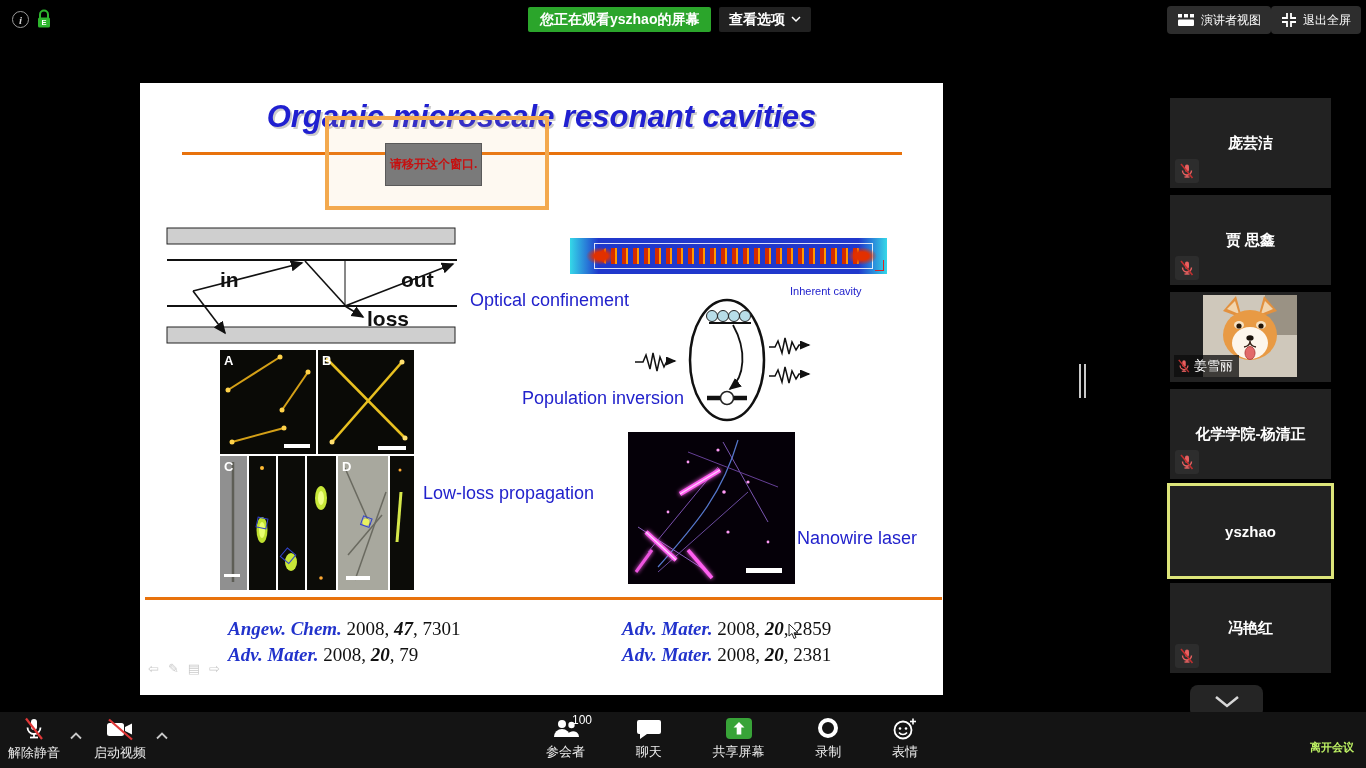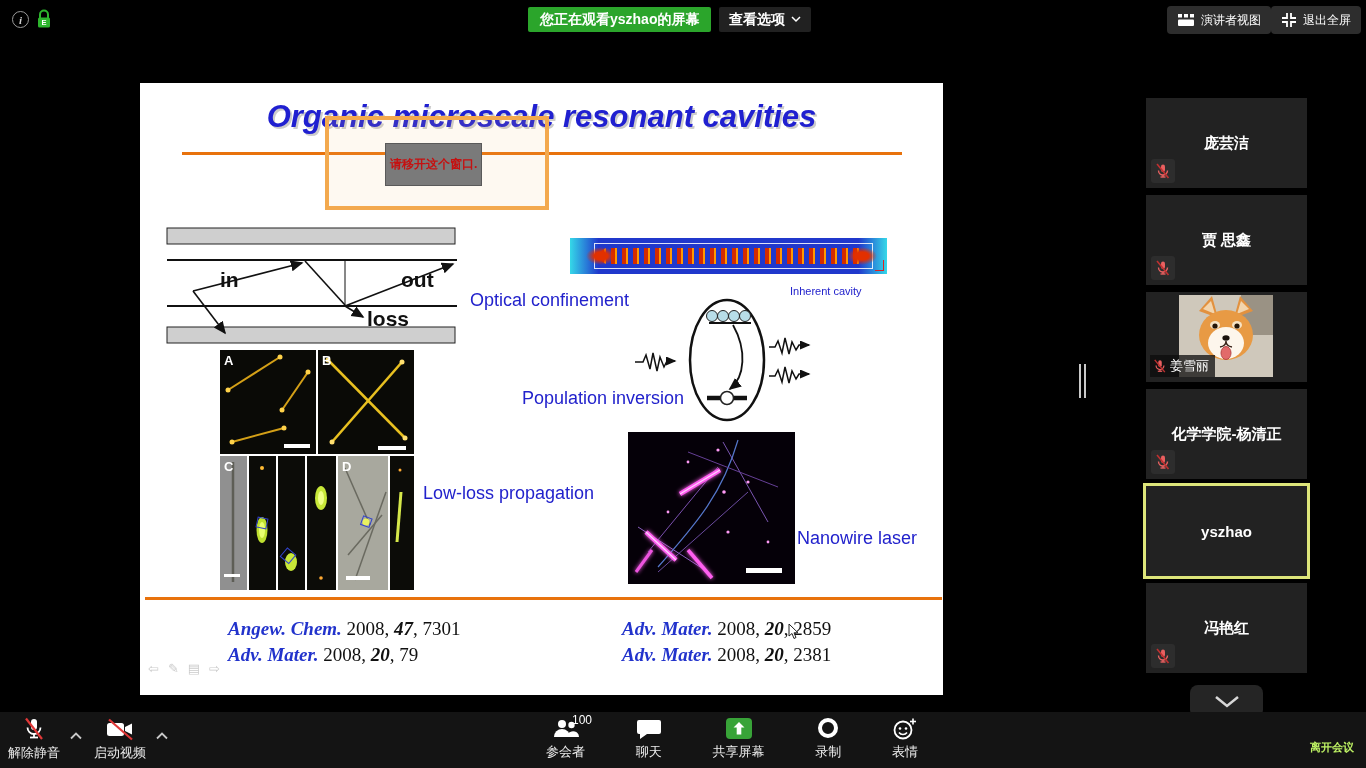--- a/index.html
+++ b/index.html
@@ -47,21 +47,21 @@
   .sim-axis { position:absolute; right:3px; bottom:3px; width:9px; height:11px;
               border-left:0; border-right:1px solid #d22; border-bottom:1px solid #d22; }
   .cites { position:absolute; font-family:"Liberation Serif",serif; font-size:19px; color:#111; line-height:26px; white-space:nowrap; }
   .cj { color:#2233cc; font-weight:bold; font-style:italic; }
   .cv { font-weight:bold; font-style:italic; }
   .slide-nav { position:absolute; left:8px; top:578px; color:#cbcbcb; font-size:13px; display:flex; gap:9px; }
   .slide-nav span { cursor:pointer; }
 
   
   .tiles { position:absolute; left:1146px; top:98px; width:161px; display:flex; flex-direction:column; gap:7px; }
-  .tile { position:relative; width:161px; height:90px; background:#222; }
+  .tile { position:relative; width:161px; height:90px; background:#222;margin-left:24px; }
   .tile.active { outline:3px solid #dde57a; }
   .tile-name { position:absolute; inset:0; display:flex; align-items:center; justify-content:center;
                color:#fff; font-size:15px; font-weight:600; }
   .mic-chip { position:absolute; left:5px; bottom:5px; width:24px; height:24px; border-radius:3px;
               background:rgba(255,255,255,0.05); display:flex; align-items:center; justify-content:center; }
   .name-chip { position:absolute; left:4px; bottom:5px; display:flex; align-items:center; gap:3px;
                background:rgba(12,12,12,0.75); color:#fff; font-size:13px; padding:2px 6px 2px 3px; }
   .avatar-wrap { position:absolute; left:33px; top:3px; }
   .more-btn { margin-top:5px; margin-left:44px; width:73px; height:33px; background:#252525; border-radius:8px;
               display:flex; align-items:center; justify-content:center; cursor:pointer; }

